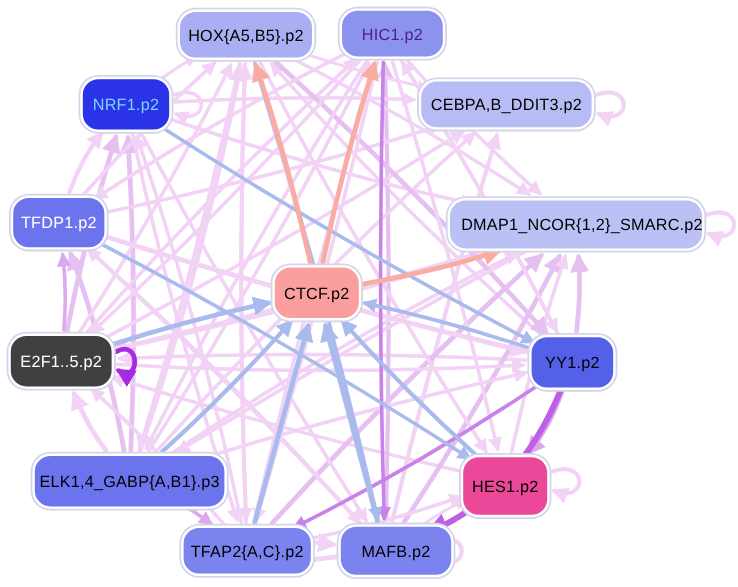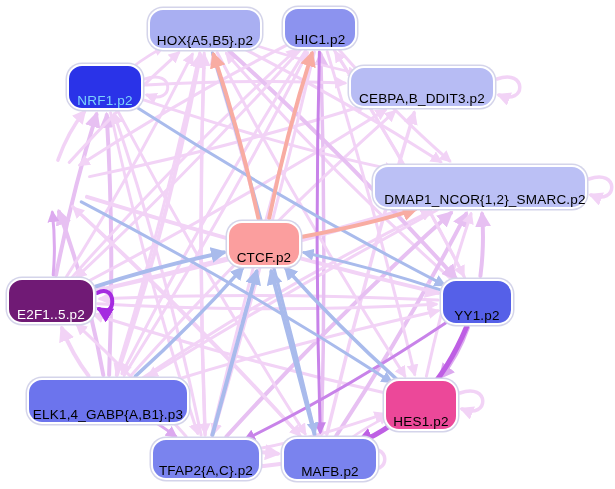--- a/index.html
+++ b/index.html
@@ -6,21 +6,21 @@
   .stage{
     position:relative;
     width:615px;height:489px;
     background:#ffffff;
     overflow:hidden;
     font-family:"Liberation Sans", sans-serif;
   }
   #edge-layer{position:absolute;left:0;top:0;width:615px;height:489px;}
   .node{
     position:absolute;
-    display:flex;align-items:flex-end;justify-content:center;
+    display:flex;align-items:center;justify-content:center;
     border-radius:15px;
     border:2px solid #ffffff;
     box-shadow:0 0 0 1.5px #d4d4ea;
     box-sizing:border-box;
     cursor:pointer;
   }
   .node-label{
     font-size:13.5px;
     letter-spacing:0.2px;
     white-space:nowrap;
@@ -139,36 +139,39 @@
       <path d="M 497 79 C 527 68, 527 106, 499 95" fill="none" stroke="#F2D3F6" stroke-width="3.5" stroke-linecap="round" marker-end="url(#ah-pale)"></path>
       <path d="M 589 179 C 619 168, 619 206, 591 195" fill="none" stroke="#F2D3F6" stroke-width="3.5" stroke-linecap="round" marker-end="url(#ah-pale)"></path>
       <path d="M 460 393 C 490 382, 490 420, 462 409" fill="none" stroke="#F2D3F6" stroke-width="3.5" stroke-linecap="round" marker-end="url(#ah-pale)"></path>
       <path d="M 362 451 C 392 440, 392 478, 364 467" fill="none" stroke="#F2D3F6" stroke-width="3.5" stroke-linecap="round" marker-end="url(#ah-pale)"></path>
       <path d="M 97 293 C 117 282, 117 320, 99 309" fill="none" stroke="#A52BE0" stroke-width="4" stroke-linecap="round" marker-end="url(#ah-magenta2)"></path>
     </svg>
 
   <div class="node" style="left: 148px; top: 8px; width: 114px; height: 42px; background: rgb(169, 175, 242); color: rgb(0, 0, 0);">
       <span class="node-label">HOX{A5,B5}.p2</span>
     </div>
-  <div class="node" style="left: 283px; top: 7px; width: 74px; height: 42px; background: rgb(140, 147, 239); color: #000000;">
+  <div class="node" style="left: 283px; top: 7px; width: 88px; height: 42px; background: rgb(140, 147, 239); color: #4c1d95;">
       <span class="node-label">HIC1.p2</span>
     </div>
   <div class="node" style="left: 67px; top: 64px; width: 76px; height: 46px; background: rgb(42, 51, 232); color: #7dd3fc;">
       <span class="node-label">NRF1.p2</span>
     </div>
   <div class="node" style="left: 349px; top: 66px; width: 146px; height: 42px; background: rgb(183, 188, 244); color: rgb(0, 0, 0);">
       <span class="node-label">CEBPA,B_DDIT3.p2</span>
     </div>
+  <div class="node" style="left: 9px; top: 162.5px; width: 80px; height: 45px; background: rgb(108, 116, 237); color: rgb(255, 255, 255);">
+      <span class="node-label">TFDP1.p2</span>
+    </div>
   <div class="node" style="left: 373px; top: 165px; width: 214px; height: 44px; background: rgb(187, 192, 245); color: rgb(0, 0, 0); padding-left: 10px;">
       <span class="node-label">DMAP1_NCOR{1,2}_SMARC.p2</span>
     </div>
   <div class="node" style="left: 227px; top: 221px; width: 74px; height: 46px; background: rgb(251, 158, 158); color: rgb(0, 0, 0);">
       <span class="node-label">CTCF.p2</span>
     </div>
-  <div class="node" style="left: 7px; top: 278px; width: 88px; height: 46px; background: #701a75; color: rgb(255, 255, 255);">
+  <div class="node" style="left: 7px; top: 278px; width: 88px; height: 46px; background: #404040; color: rgb(255, 255, 255);">
       <span class="node-label">E2F1..5.p2</span>
     </div>
   <div class="node" style="left: 441px; top: 279px; width: 72px; height: 46px; background: rgb(85, 96, 232); color: #000000;">
       <span class="node-label">YY1.p2</span>
     </div>
   <div class="node" style="left: 27px; top: 378px; width: 162px; height: 46px; background: rgb(108, 116, 237); color: rgb(0, 0, 0);">
       <span class="node-label">ELK1,4_GABP{A,B1}.p3</span>
     </div>
   <div class="node" style="left: 384px; top: 379px; width: 74px; height: 52px; background: #ec4899; color: rgb(0, 0, 0);">
       <span class="node-label">HES1.p2</span>

